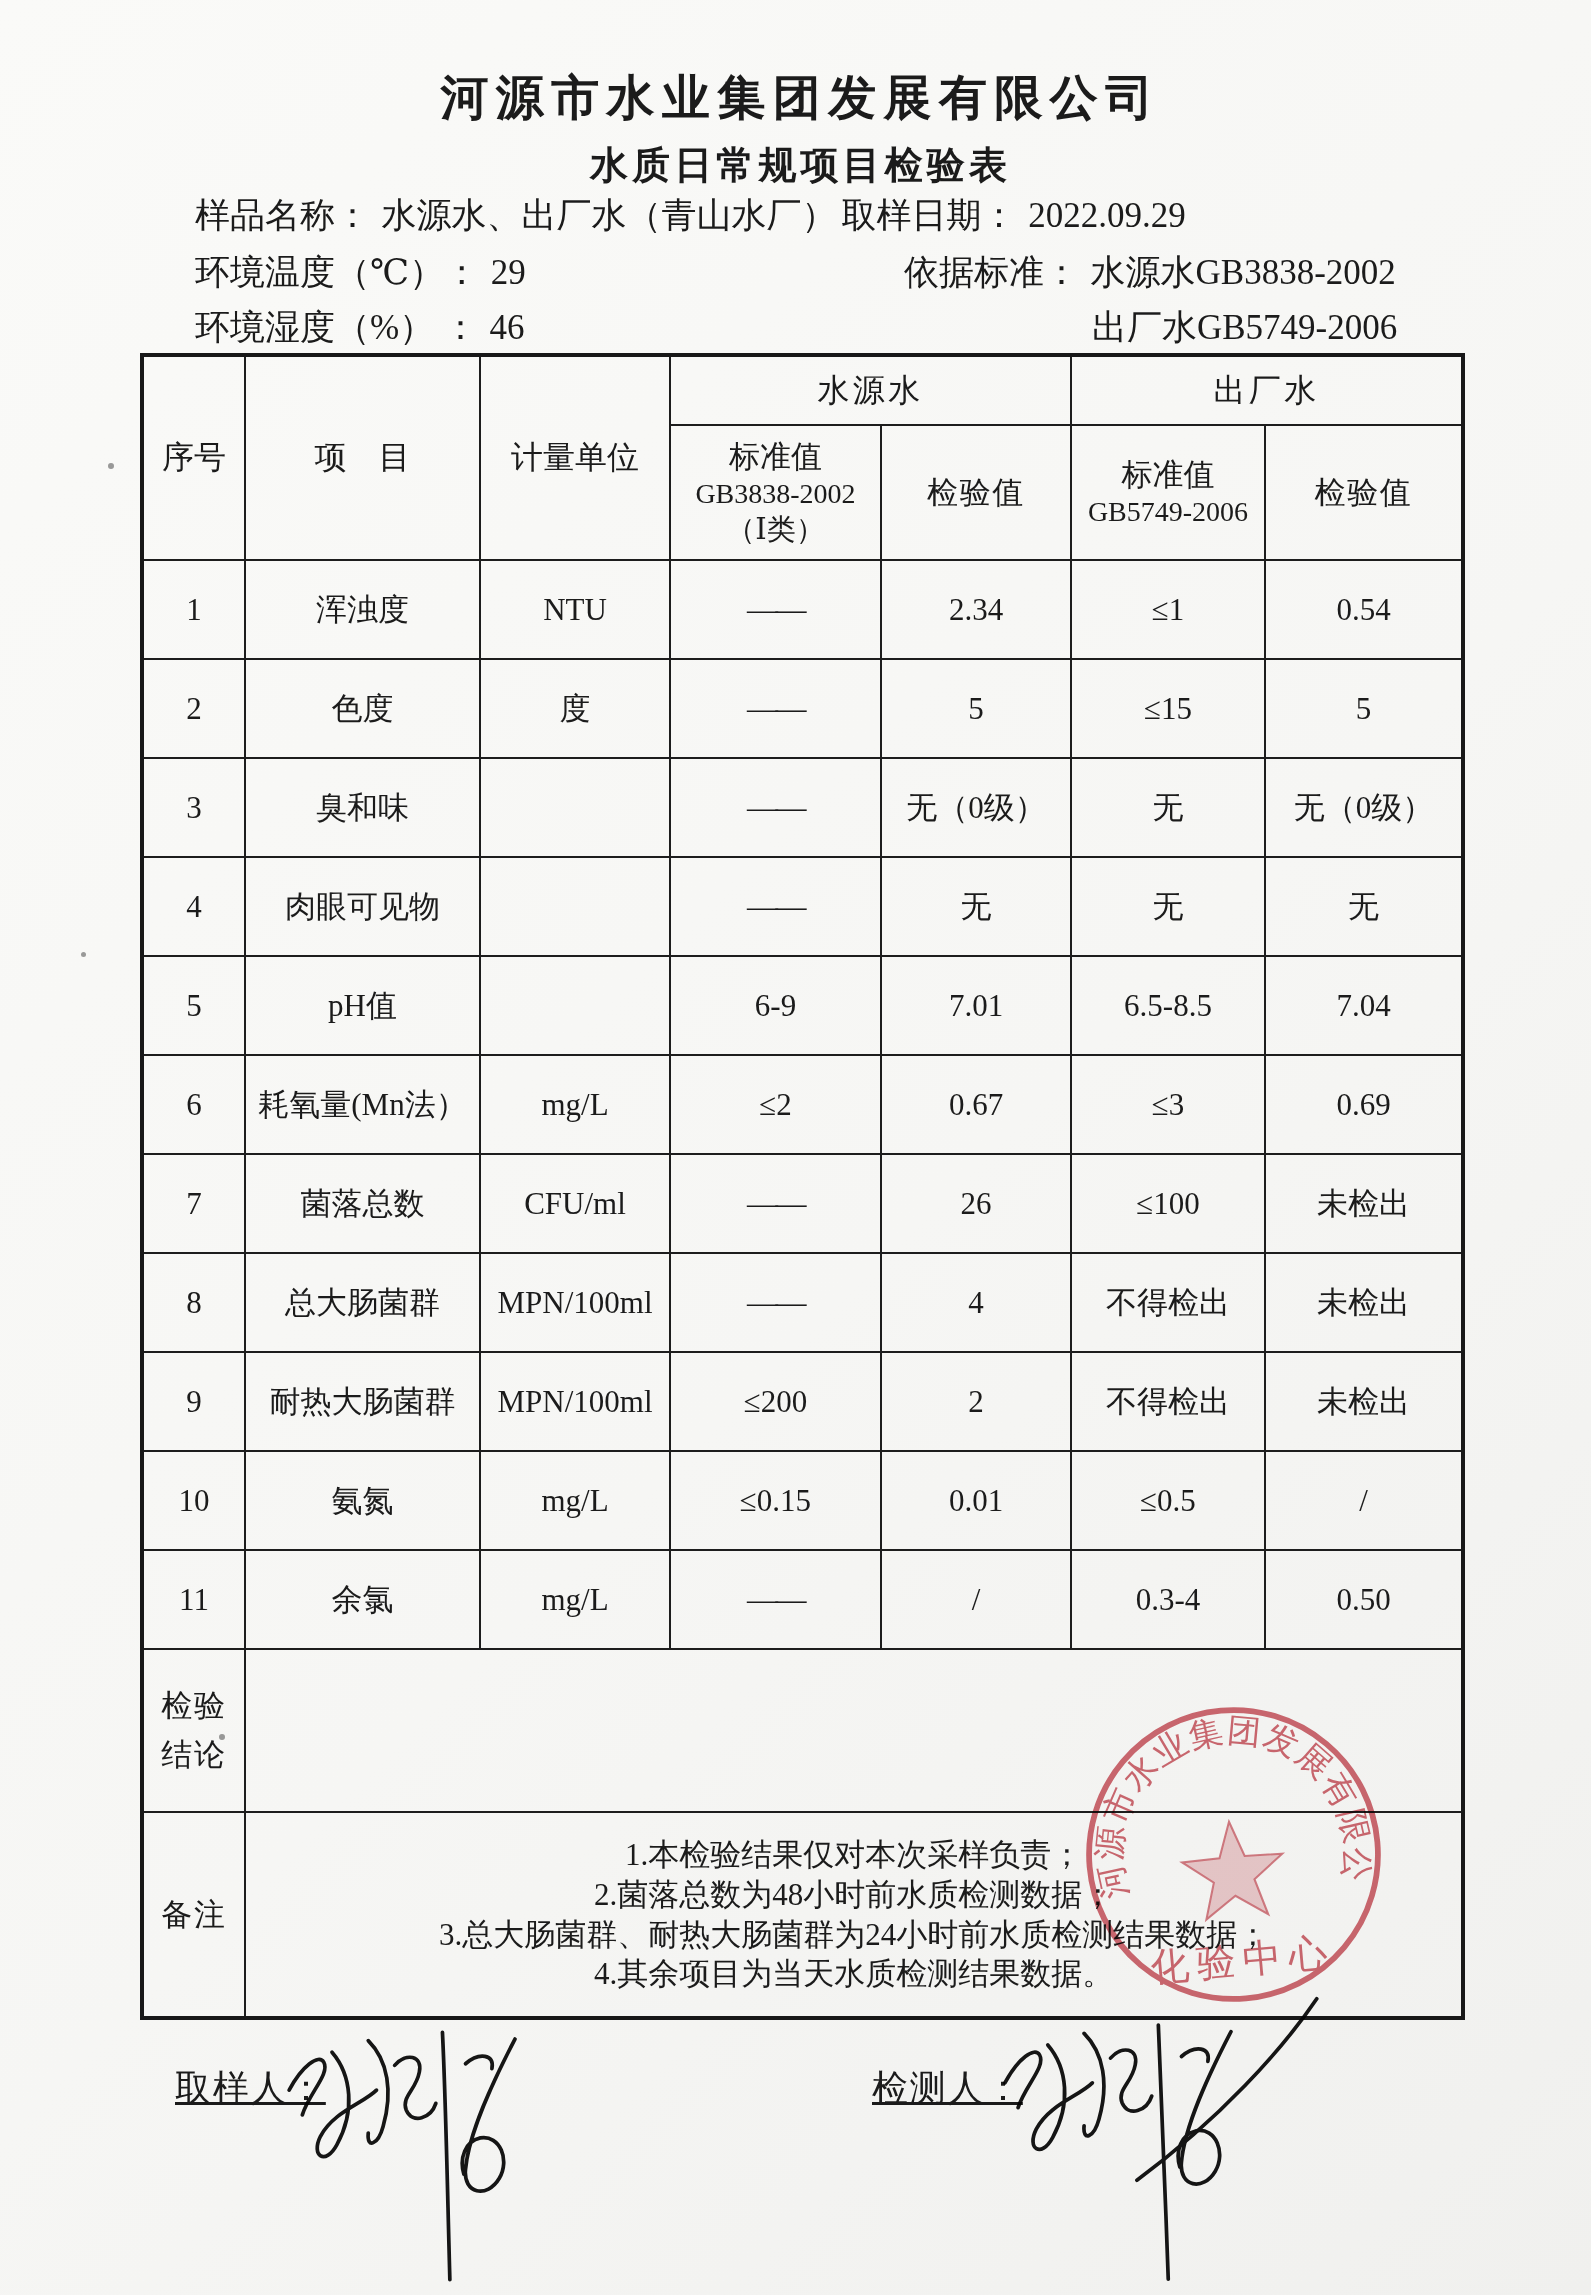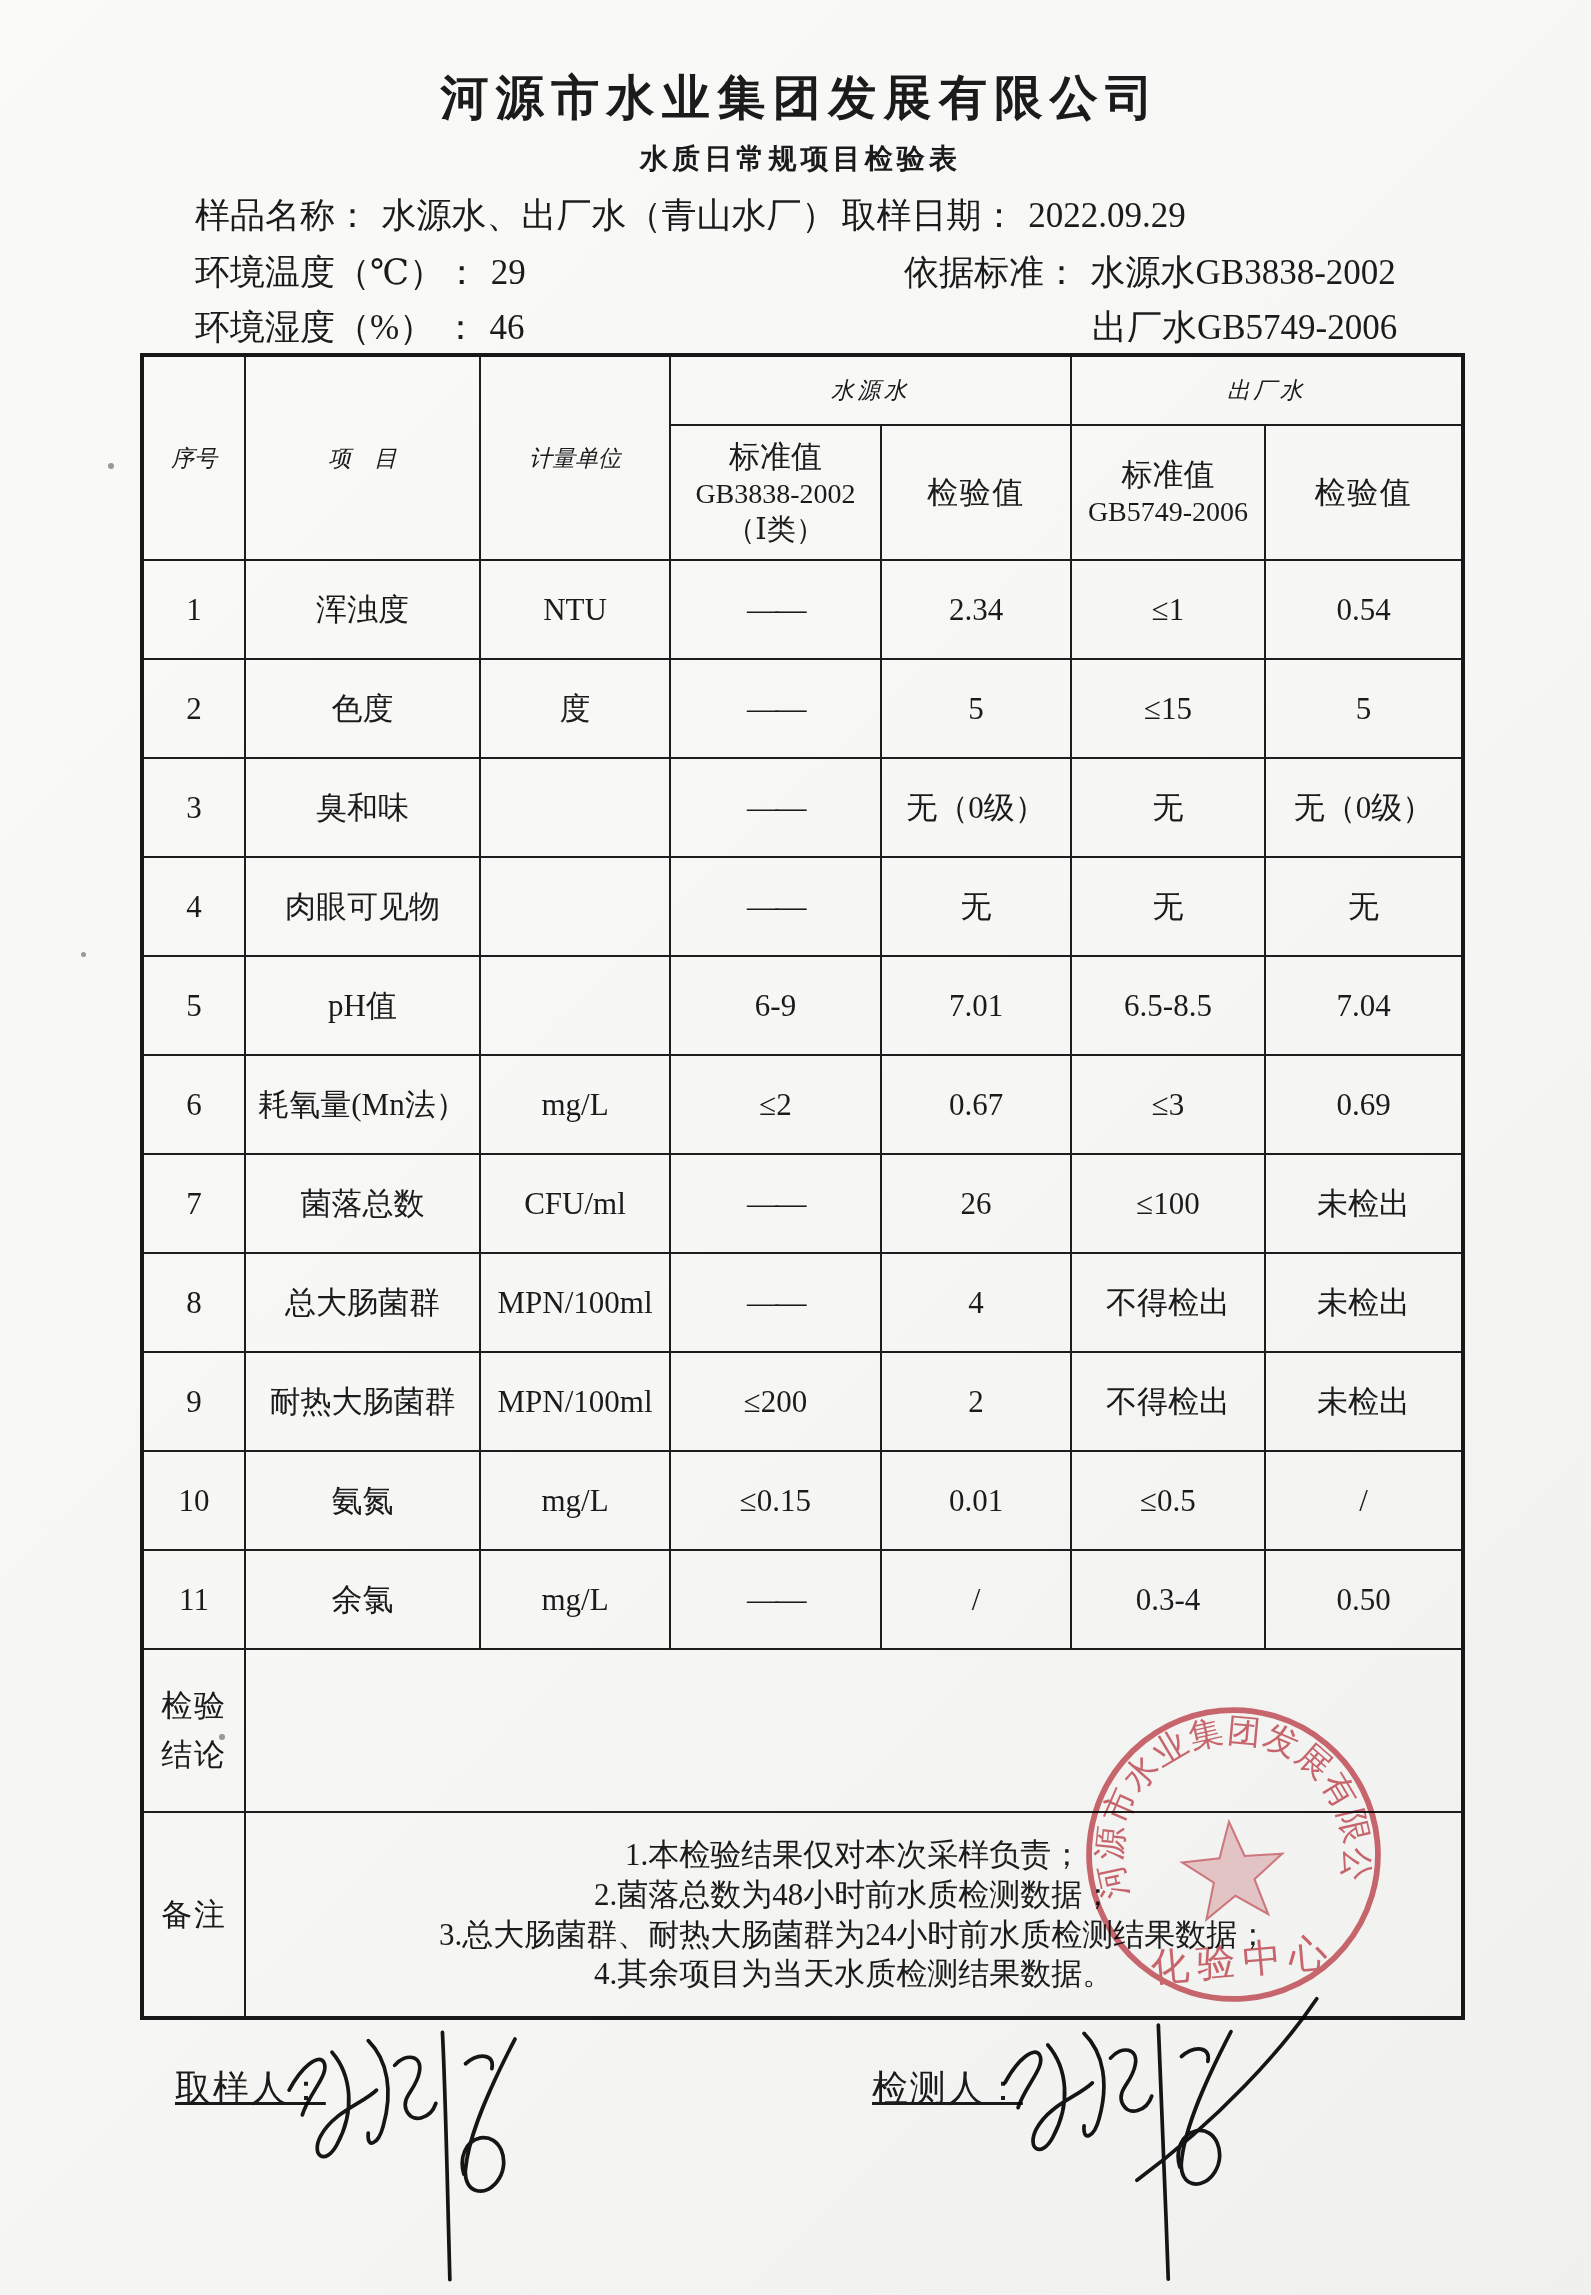--- a/index.html
+++ b/index.html
@@ -7,38 +7,38 @@
   html,body { margin:0; padding:0; background:#d9d9d7; }
   .page {
     position:relative; width:1592px; height:2295px; margin:0 auto;
     background:linear-gradient(135deg,#fafaf8 0%,#f6f6f4 55%,#f0f0ee 100%);
     font-family:"Liberation Serif","DejaVu Serif",serif;
     color:var(--ink); overflow:hidden;
   }
   .company-title { position:absolute; left:140px; top:66px; width:1321px; text-align:center;
     font-size:48px; font-weight:700; letter-spacing:7.4px; }
   .report-title  { position:absolute; left:140px; top:140px; width:1321px; text-align:center;
-    font-size:28px; font-weight:700; letter-spacing:4.1px; }
+    font-size:38px; font-weight:700; letter-spacing:4.1px; }
   .meta-line { position:absolute; font-size:35px; white-space:nowrap; }
   .m-left  { left:195px; }
   .m1 { top:192px; } .m2 { top:249px; } .m3 { top:304px; }
   .mr2 { left:904px; top:249px;text-align:right; } .mr3 { left:1092px; top:304px; }
   .meta-line .val { margin-left:11.6px; }
   .meta-line .lbl2 { margin-left:5px; }
 
   table.report {
     position:absolute; left:140px; top:353px; width:1321px;
     border-collapse:collapse; table-layout:fixed;
     border:4.1px solid #181818;
   }
   table.report td {
     border:2.5px solid #1d1d1d; text-align:center; vertical-align:middle;
     font-size:31px; padding:0; overflow:hidden;
   }
-  tr.h1 td { height:70px; font-size:23px;font-style:italic; }
+  tr.h1 td { height:70px; font-size:32px; }
   tr.h2 td { height:135px; }
   tr.data td { height:99px; }
   tr.concl td { height:163px; }
   tr.notes td { height:206px; }
   td.head-span { font-size:33px; letter-spacing:3.3px; }
   td.item-cell, td .item { text-align:left; }
   td.item-cell { text-align:left; padding-left:13.2px; }
   .sub-std div { line-height:1.25; }
   .sub-std .l1 { font-size:31px; }
   .sub-std .l2 { font-size:28px; }

